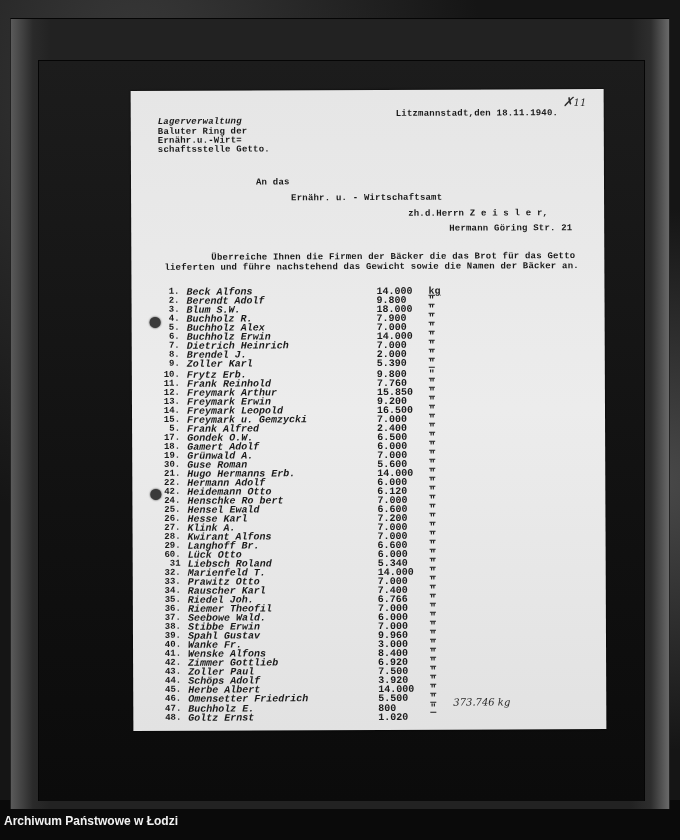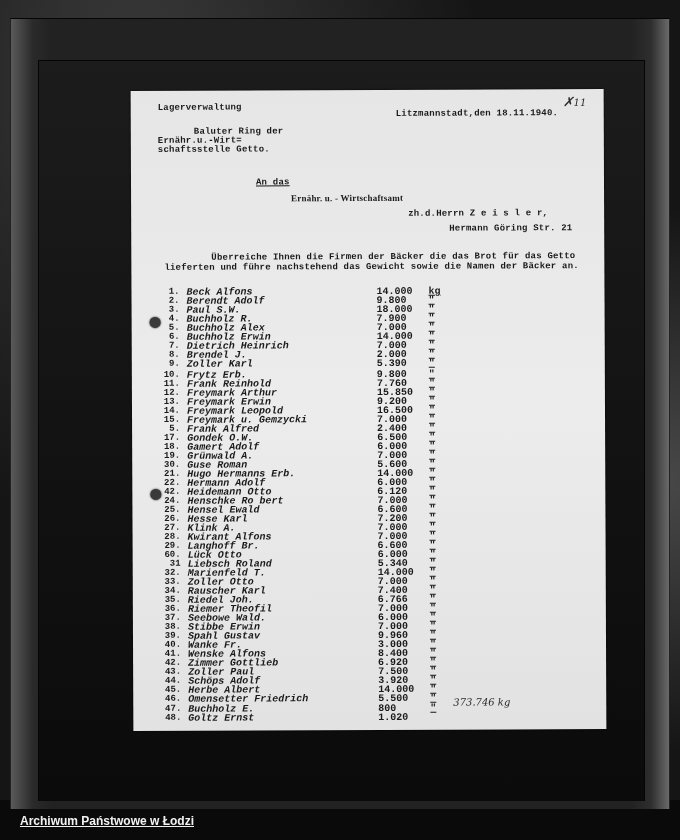--- a/index.html
+++ b/index.html
@@ -43,45 +43,45 @@
   .row { position:absolute; left:0; height:9px; width:100%; }
   .num  { position:absolute; left:28px; width:20px; text-align:right; font-weight:bold; font-size:9px; }
   .name { position:absolute; left:55px; font-size:10px; font-weight:bold;font-style:italic; }
   .val  { position:absolute; left:245px; width:45px; text-align:left; font-size:10px; font-weight:bold; }
   .unit { position:absolute; left:297px; font-size:10px; font-weight:bold;text-decoration:underline; }
   .punch {
     position:absolute; width:11px; height:11px; border-radius:50%;
     background:#3a3a3a; box-shadow:0 0 2px #111;
   }
   .archive {
-    position:absolute; left:20px; top:814px; color:#f2f2f2;
-    font-family:"Liberation Sans","DejaVu Sans",sans-serif; font-weight:bold; font-size:12px;text-decoration:underline;
+    position:absolute; left:4px; top:814px; color:#f2f2f2;
+    font-family:"Liberation Sans","DejaVu Sans",sans-serif; font-weight:bold; font-size:12px;
   }
 </style>
 </head>
 <body>
 
 <div class="scan"></div>
 <div class="frame-outer"></div>
 <div class="frame-inner"></div>
 
 <div class="paper">
 
-  <div class="t b" style="left:27px;top:13px;">Lagerverwaltung</div>
-  <div class="t b" style="left:27px;top:37px;margin-left:36px;">Baluter Ring der</div>
+  <div class="t b" style="left:27px;top:27px;font-style:italic;">Lagerverwaltung</div>
+  <div class="t b" style="left:27px;top:37px;">Baluter Ring der</div>
   <div class="t b" style="left:27px;top:46px;">Ernähr.u.-Wirt=</div>
   <div class="t b" style="left:27px;top:55px;">schaftsstelle Getto.</div>
 
   <div class="t b" style="left:265px;top:20px;">Litzmannstadt,den 18.11.1940.</div>
   <div class="hand" style="left:432px;top:6px;font-size:13px;">
     <span>✗</span><span style="font-size:10px;">11</span>
   </div>
 
-  <div class="t b" style="left:125px;top:88px;text-decoration:underline;">An das</div>
-  <div class="t b" style="left:160px;top:104px;font-family:Liberation Serif, serif;">Ernähr. u. - Wirtschaftsamt</div>
+  <div class="t b" style="left:125px;top:88px;">An das</div>
+  <div class="t b" style="left:160px;top:104px;">Ernähr. u. - Wirtschaftsamt</div>
   <div class="t b" style="left:277px;top:120px;">zh.d.Herrn  Z e i s l e r,</div>
   <div class="t b" style="left:318px;top:135px;">Hermann Göring Str. 21</div>
 
   <div class="t b" style="left:80px;top:163px;">Überreiche Ihnen die Firmen der Bäcker die das Brot für das Getto</div>
   <div class="t b" style="left:33px;top:173px;">lieferten und führe nachstehend das Gewicht sowie die Namen der Bäcker an.</div>
 
   <div class="rows">
     <div class="row" style="top:197px">
         <span class="num">1.</span>
         <span class="name">Beck  Alfons</span>
@@ -89,21 +89,21 @@
         <span class="unit">kg</span>
       </div>
     <div class="row" style="top:206px">
         <span class="num">2.</span>
         <span class="name">Berendt  Adolf</span>
         <span class="val">9.800</span>
         <span class="unit">"</span>
       </div>
     <div class="row" style="top:215px">
         <span class="num">3.</span>
-        <span class="name">Paul  S.W.</span>
+        <span class="name">Blum  S.W.</span>
         <span class="val">18.000</span>
         <span class="unit">"</span>
       </div>
     <div class="row" style="top:224px">
         <span class="num">4.</span>
         <span class="name">Buchholz  R.</span>
         <span class="val">7.900</span>
         <span class="unit">"</span>
       </div>
     <div class="row" style="top:233px">
@@ -269,21 +269,21 @@
         <span class="unit">"</span>
       </div>
     <div class="row" style="top:478px">
         <span class="num">32.</span>
         <span class="name">Marienfeld  T.</span>
         <span class="val">14.000</span>
         <span class="unit">"</span>
       </div>
     <div class="row" style="top:487px">
         <span class="num">33.</span>
-        <span class="name">Zoller  Otto</span>
+        <span class="name">Prawitz  Otto</span>
         <span class="val">7.000</span>
         <span class="unit">"</span>
       </div>
     <div class="row" style="top:496px">
         <span class="num">34.</span>
         <span class="name">Rauscher  Karl</span>
         <span class="val">7.400</span>
         <span class="unit">"</span>
       </div>
     <div class="row" style="top:505px">

